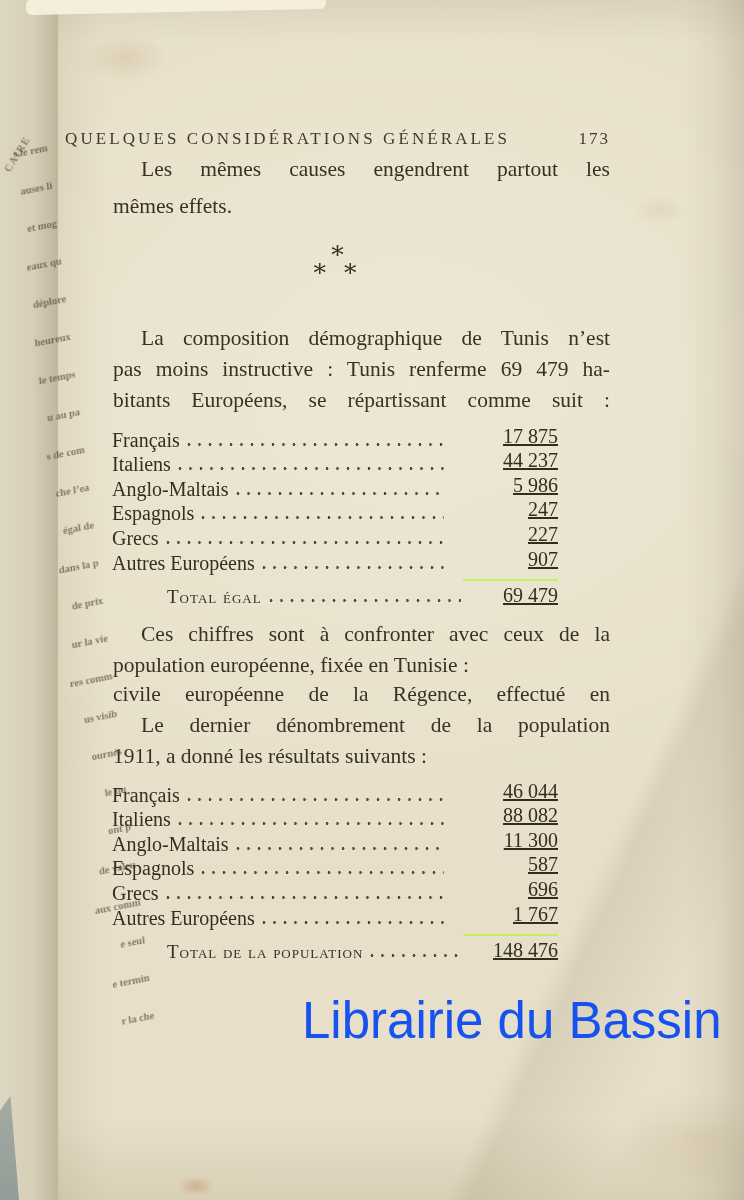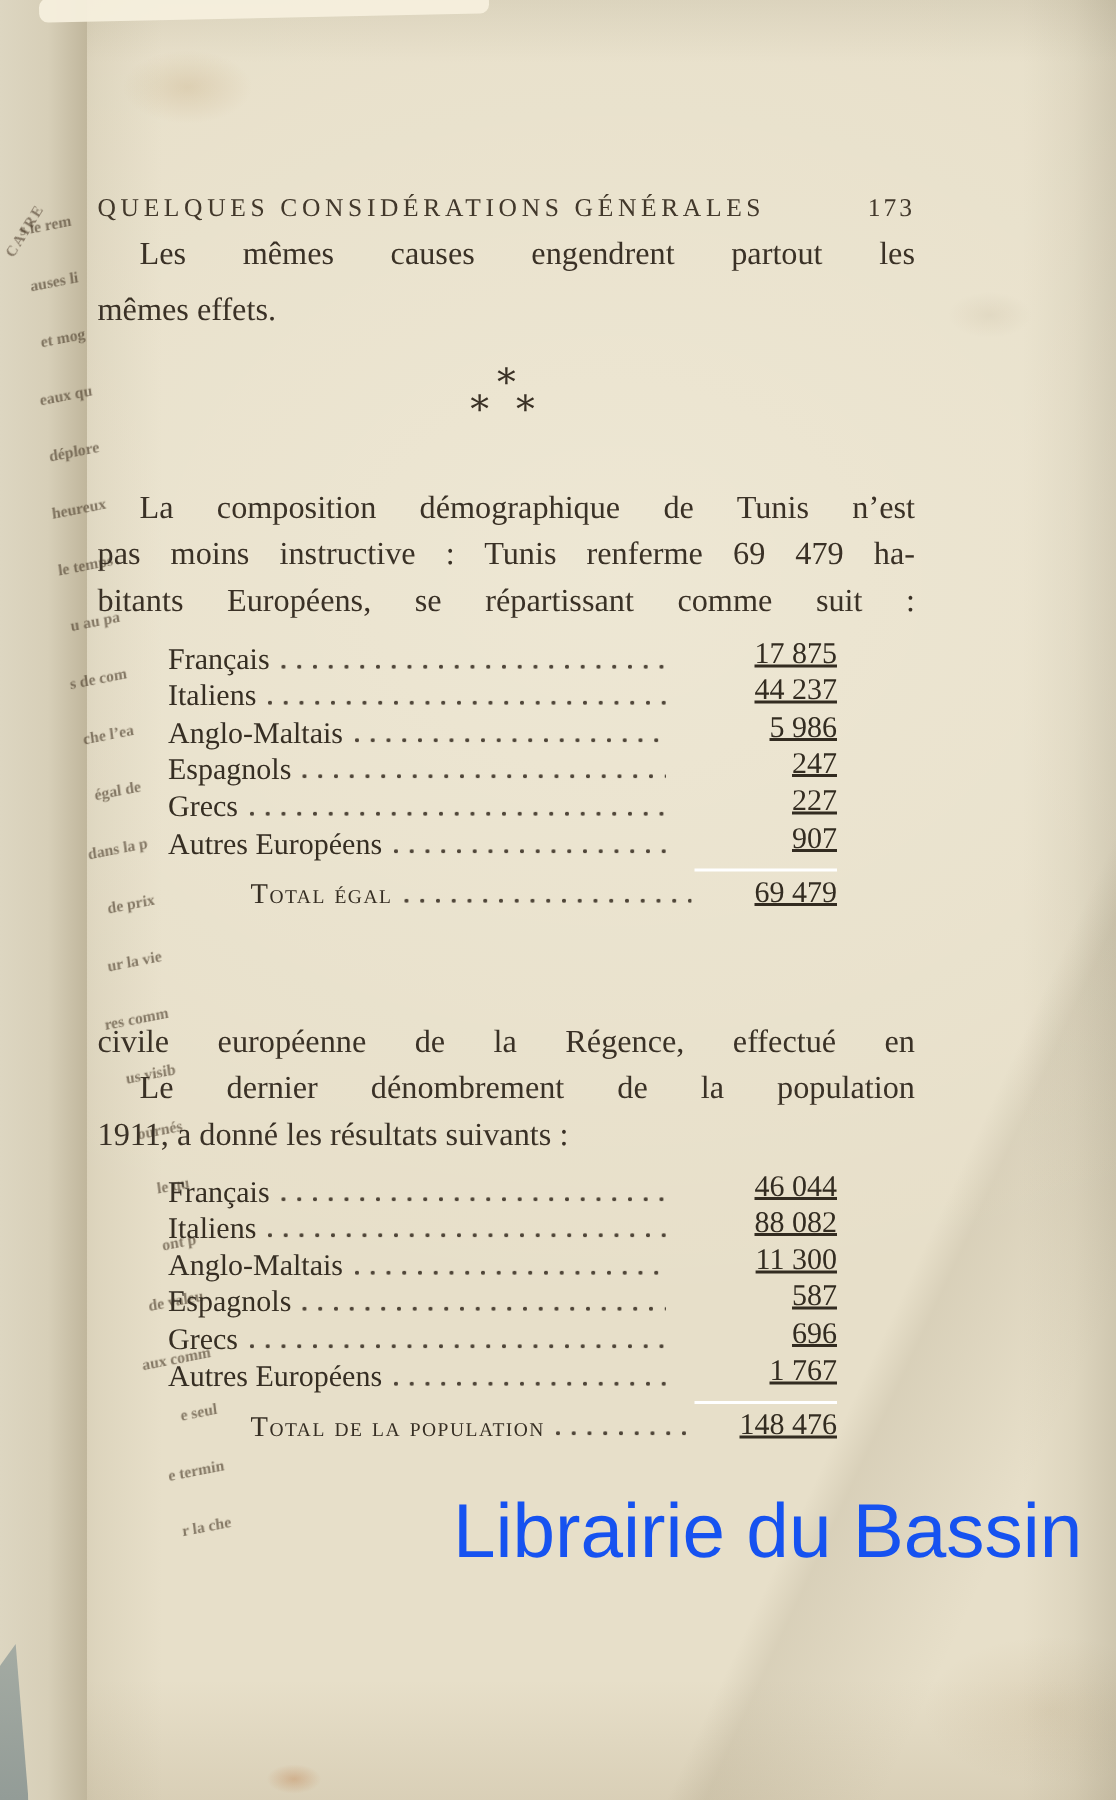--- a/index.html
+++ b/index.html
@@ -56,21 +56,21 @@
   .content-block{position:absolute;left:65px;width:545px;}
 
   .running-head{
     top:101px;display:flex;justify-content:space-between;align-items:baseline;
     font-size:17px;color:#42382b;margin-top:28px;
   }
   .running-head .rh-title{letter-spacing:3.1px;}
   .running-head .rh-num{letter-spacing:2px;}
 
   .para{font-size:21.5px;color:#3a3126;}
-  .para .line{text-align:justify;}
+  .para .line{text-align:justify;margin-left:48px;}
   .para .line.just{text-align-last:justify;}
   .para .line.first{padding-left:28px;}
   .p1{top:151px;line-height:37px;}
   .p2{top:323px;line-height:31px;}
   .p3{top:619px;line-height:31px;}
   .p4{top:679px;line-height:31px;}
   .p5{top:972px;line-height:33px;}
 
   .separator{
     top:246px;text-align:center;color:#3a3126;
@@ -83,21 +83,21 @@
   .trow{display:flex;align-items:flex-end;height:24.6px;font-size:20px;}
   .tlabel{white-space:nowrap;}
   .dots{
     flex:1;height:5px;align-self:flex-end;margin:0 2px 5px 7px;
     background-image:radial-gradient(circle at 2px 2.5px, rgba(58,48,36,.88) 1.15px, transparent 1.6px);
     background-size:10.5px 5px;background-repeat:repeat-x;
   }
   .tval{width:112px;text-align:right;white-space:nowrap;transform:translateY(-4px);color:#332c21;text-decoration:underline;}
   .trow.total{margin-top:3px;height:30px;}
   .trow.total .tlabel{margin-left:55px;font-variant:small-caps;font-size:19px;letter-spacing:1px;}
-  .trow.total .tval{width:95px;border-top:2px solid #ffffff;padding-top:3px;transform:translateY(-1px);}
+  .trow.total .tval{width:95px;border-top:2px solid #bef264;padding-top:3px;transform:translateY(-1px);}
   .t1{top:427px;}
   .t2{top:782px;}
 
   
   .watermark{
     position:absolute;left:302px;top:995px;
     font-family:Liberation Sans, sans-serif;
     font-size:51px;line-height:52px;white-space:nowrap;
     letter-spacing:0px;
   }
@@ -191,20 +191,24 @@
         <span class="dots"></span>
         <span class="tval">907</span>
       </div>
     <div class="trow total">
         <span class="tlabel">Total égal</span>
         <span class="dots"></span>
         <span class="tval">69 479</span>
       </div>
   </div>
 
+  <div class="content-block para p3">
+    <div class="line just first">Ces chiffres sont à confronter avec ceux de la</div>
+    <div class="line">population européenne, fixée en Tunisie :</div>
+  </div>
 
   <div class="content-block para p4">
     <div class="line just">civile européenne de la Régence, effectué en</div>
     <div class="line just first">Le dernier dénombrement de la population</div>
     <div class="line">1911, a donné les résultats suivants :</div>
   </div>
 
   <div class="ptable t2">
     <div class="trow">
         <span class="tlabel">Français</span>

